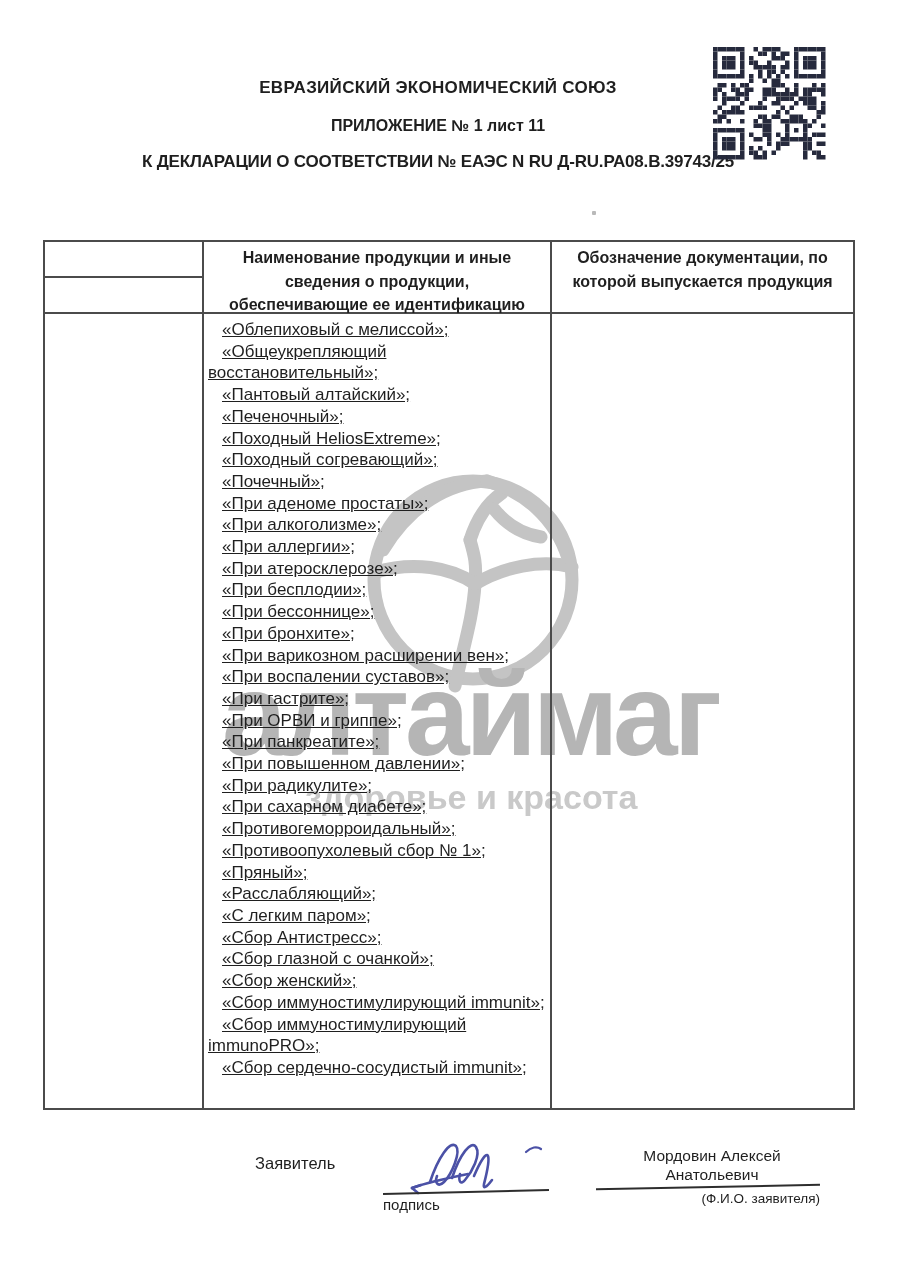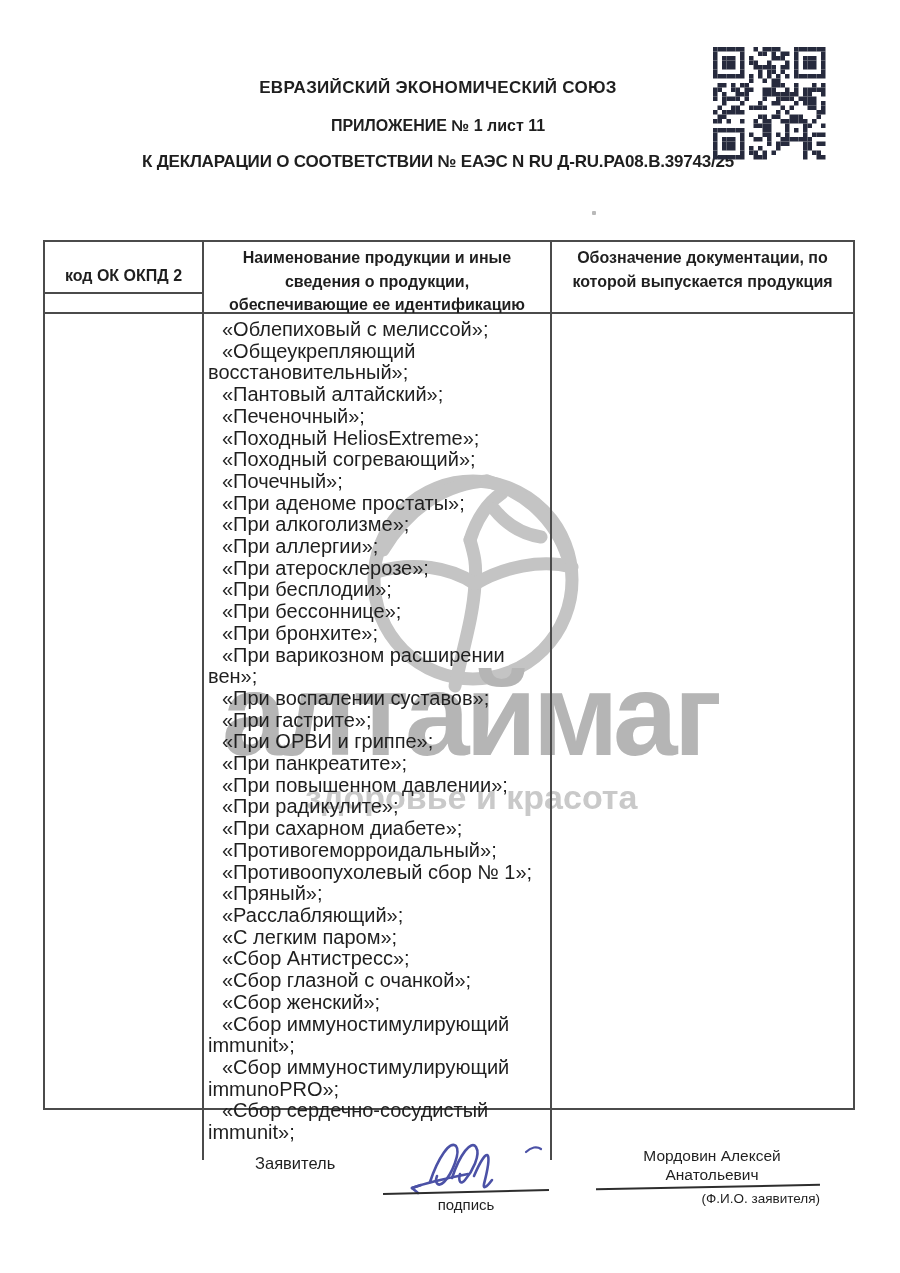--- a/index.html
+++ b/index.html
@@ -46,30 +46,31 @@
   .c1{width:159px;border-right:2px solid #4b4b4b;box-sizing:border-box;}
   .c2{width:348px;border-right:2px solid #4b4b4b;box-sizing:border-box;}
   .c3{flex:1;}
   .t-head .cell{font-weight:bold;font-size:16px;text-align:center;}
   .h-c1{display:flex;flex-direction:column;justify-content:center;}
   .h-c1 .part{padding:7px 4px;}
   .h-c1 .fraction-line{border-bottom:2px solid #4b4b4b;width:100%;}
   .h-c2,.h-c3{white-space:pre-line;line-height:23.5px;padding-top:4px;}
   .product-list{
     padding:5px 2px 16px 4px;
-    font-size:20px;line-height:21.7px;
+    font-size:17px;line-height:21.7px;
     white-space:pre-line;
+    text-decoration:underline;
   }
   .product-item{text-indent:14px;}
   
   .footer{position:absolute;inset:0;z-index:3;}
   .applicant-label{position:absolute;left:255px;top:1154px;font-size:16.5px;}
   .sig-image{position:absolute;left:408px;top:1136px;}
   .sig-line{position:absolute;left:383px;top:1191px;width:166px;border-top:2px solid #2d2d2d;transform:rotate(-1.3deg);}
-  .sig-caption{position:absolute;left:383px;top:1196px;width:166px;text-align:center;font-size:15px;}
+  .sig-caption{position:absolute;left:383px;top:1196px;width:166px;text-align:left;font-size:15px;}
   .fio-name{position:absolute;left:612px;top:1146px;width:200px;text-align:center;font-size:15.5px;line-height:19px;}
   .fio-line{position:absolute;left:596px;top:1186px;width:224px;border-top:2px solid #2d2d2d;transform:rotate(-1.1deg);}
   .fio-caption{position:absolute;left:596px;top:1191px;width:224px;text-align:right;font-size:13.5px;}
   .artifact-dot{position:absolute;left:592px;top:211px;width:4px;height:4px;background:#b9b9b9;border-radius:1px;z-index:2;}
 </style>
 </head>
 <body>
 
 <div class="page">
 
@@ -404,21 +405,20 @@
         <rect x="90.0" y="108.0" width="4.5" height="4.5"></rect>
         <rect x="103.5" y="108.0" width="4.5" height="4.5"></rect>
         <rect x="108.0" y="108.0" width="4.5" height="4.5"></rect>
       </svg></div>
 
   <div class="artifact-dot"></div>
 
   <div class="decl-table">
     <div class="t-head">
       <div class="cell c1 h-c1">
-        <div class="part">код ОК ОКПД 2</div>
         <div class="fraction-line"></div>
       </div>
       <div class="cell c2 h-c2">Наименование продукции и иные
 сведения о продукции,
 обеспечивающие ее идентификацию</div>
       <div class="cell c3 h-c3">Обозначение документации, по
 которой выпускается продукция</div>
     </div>
     <div class="t-body">
       <div class="c1"></div>

